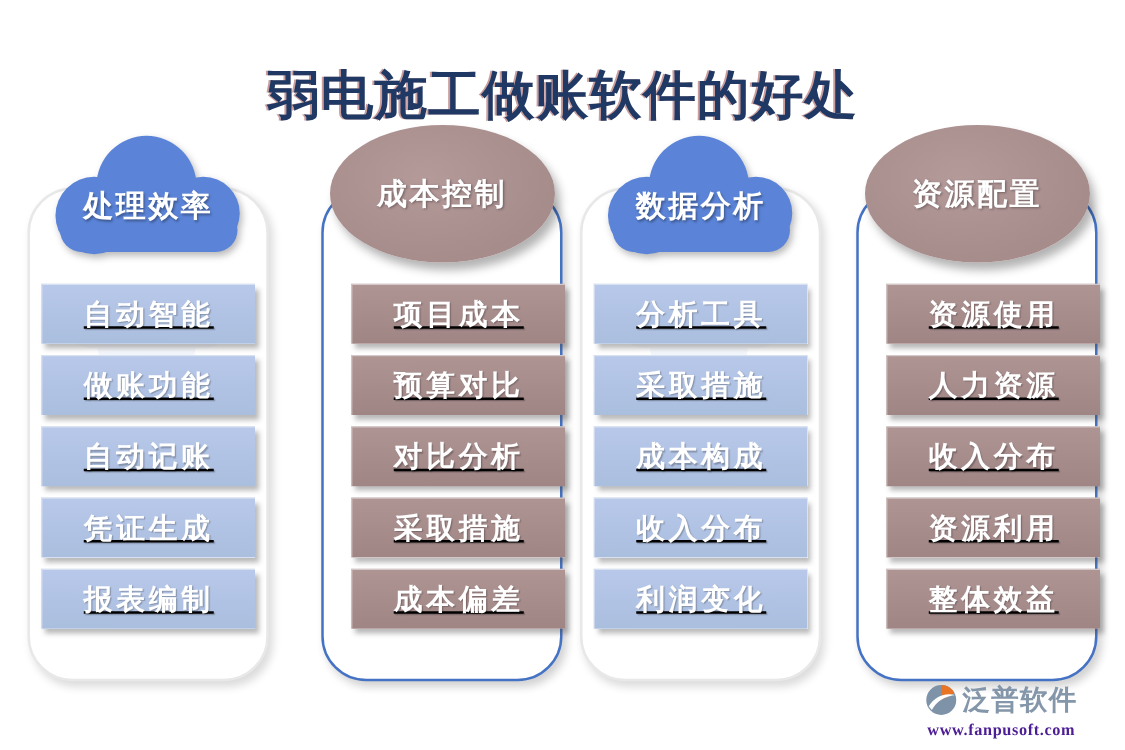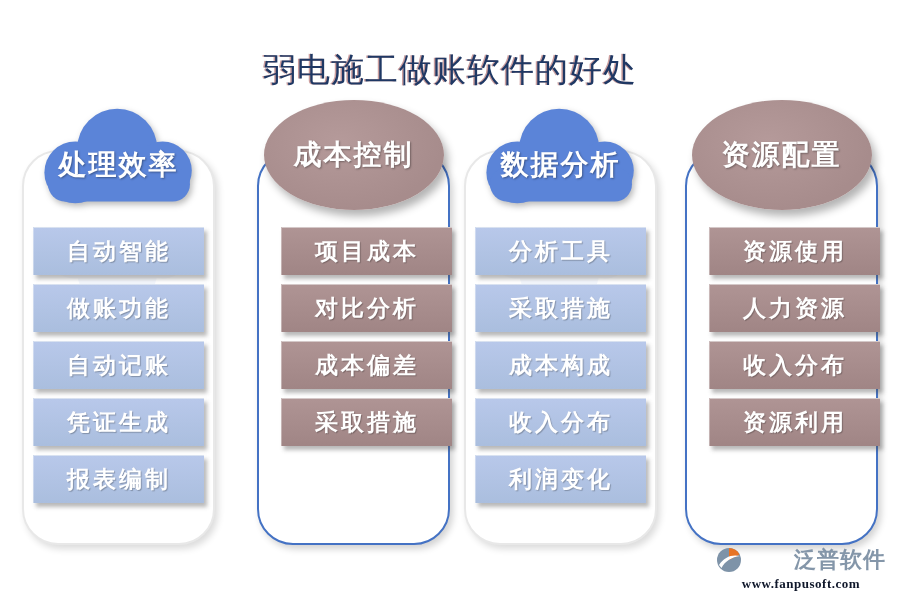--- a/index.html
+++ b/index.html
@@ -3,21 +3,21 @@
 <meta charset="utf-8">
 <style>
   html,body{margin:0;padding:0;background:#fff;}
   .canvas{
     position:relative;width:900px;height:600px;background:#fff;overflow:hidden;
     font-family:"Liberation Serif","DejaVu Serif",serif;
   }
   
   .page-title{
     position:absolute;top:48px;left:0;width:100%;
-    text-align:center;font-size:33px;font-weight:normal;color:#1F3864;
+    text-align:center;font-size:42px;font-weight:bold;color:#1F3864;
     text-shadow:-1.5px 0 0 rgba(140,40,40,.45);
     letter-spacing:1px;
   }
   
   .column{position:absolute;top:150px;width:193px;height:395px;}
   .panel{
     position:absolute;left:0;top:0;width:100%;height:100%;
     border-radius:36px;background:#fff;box-sizing:border-box;
   }
   .panel-gray{border:2px solid #e8e8e8;box-shadow:3px 4px 7px rgba(0,0,0,.14);}
@@ -34,49 +34,49 @@
   }
   .cloud-reflection svg{width:100%;height:100%;}
   .ellipse-header{
     top:-50px;width:180px;height:110px;border-radius:50%;
     background:radial-gradient(ellipse at 42% 38%, #b59a9a 0%, #A78C8C 70%);
     box-shadow:4px 6px 8px rgba(0,0,0,.30);
   }
   .header-label{
     position:absolute;left:0;top:0;width:100%;height:100%;
     display:flex;align-items:center;justify-content:center;
-    color:#fff;font-size:28px;font-weight:bold;letter-spacing:2px;
+    color:#fff;font-size:24px;font-weight:bold;letter-spacing:2px;
     text-shadow:1px 1px 2px rgba(0,0,0,.35);
   }
   .cloud-header .header-label{padding-top:18px;box-sizing:border-box;}
   
-  .items{position:absolute;left:0;top:77px;width:100%;z-index:2;}
+  .items{position:absolute;left:0;top:77px;width:100%;z-index:2;text-decoration:underline;}
   .item{
     width:170px;height:47px;margin:0 auto 9px auto;
     display:flex;align-items:center;justify-content:center;
     color:#fff;font-size:23px;font-weight:bold;letter-spacing:3px;
     box-shadow:3px 4px 4px rgba(70,70,70,.38);
     border-top:1px solid rgba(255,255,255,.55);
     border-left:1px solid rgba(255,255,255,.35);
     text-shadow:1px 1px 1px rgba(0,0,0,.25);
   }
   .item-blue{background:linear-gradient(#b8c8ea,#aabede);}
   .item-mauve{background:linear-gradient(#af9494,#a08585);margin-left:24px;}
   
   .c1{left:22px}.c2{left:257px}.c3{left:464px}.c4{left:685px}
   
   .footer{position:absolute;right:14px;bottom:8px;width:170px;text-align:center;}
-  .brand-row{display:flex;align-items:center;justify-content:space-between;gap:4px;}
+  .brand-row{display:flex;align-items:center;justify-content:center;gap:4px;}
   .logo-icon{width:26px;height:26px;flex:0 0 auto;}
   .brand-name{
     font-size:22px;font-weight:bold;color:#8496A9;letter-spacing:1px;
     font-family:"Liberation Sans","DejaVu Sans",sans-serif;
   }
   .website{
-    font-size:13px;font-weight:bold;color:#0f172a;margin-top:1px;
+    font-size:13px;font-weight:bold;color:#4c1d95;margin-top:1px;
     font-family:"Liberation Serif","DejaVu Serif",serif;letter-spacing:.5px;
   }
 </style>
 </head>
 <body>
 
 <div class="canvas">
 
   <div class="page-title">弱电施工做账软件的好处</div>
 
@@ -112,23 +112,24 @@
     </div>
   </div>
 
   <div class="column c2">
     <div class="panel panel-blue"></div>
     <div class="header ellipse-header">
       <div class="header-label">成本控制</div>
     </div>
     <div class="items">
       <div class="item item-mauve">项目成本</div>
+      <div class="item item-mauve">预算对比</div>
       <div class="item item-mauve">对比分析</div>
+      <div class="item item-mauve">采取措施</div>
       <div class="item item-mauve">成本偏差</div>
-      <div class="item item-mauve">采取措施</div>
     </div>
   </div>
 
   <div class="column c3">
     <div class="cloud-reflection">
       <svg viewBox="0 0 200 120">
           <g fill="#5B84D8">
             <circle cx="52" cy="78" r="34"></circle>
             <circle cx="98" cy="52" r="44"></circle>
             <circle cx="148" cy="76" r="32"></circle>
@@ -160,20 +161,21 @@
   <div class="column c4">
     <div class="panel panel-blue"></div>
     <div class="header ellipse-header">
       <div class="header-label">资源配置</div>
     </div>
     <div class="items">
       <div class="item item-mauve">资源使用</div>
       <div class="item item-mauve">人力资源</div>
       <div class="item item-mauve">收入分布</div>
       <div class="item item-mauve">资源利用</div>
+      <div class="item item-mauve">整体效益</div>
     </div>
   </div>
 
   <div class="footer">
     <div class="brand-row">
       <svg class="logo-icon" viewBox="0 0 26 26">
         <circle cx="13" cy="13" r="12" fill="#7E93A8"></circle>
         <path d="M13 1 a12 12 0 0 1 10.5 6.4 L13 13 Z" fill="#E87424"></path>
         <path d="M3 18 C8 10 16 7 24 9 C16 10 9 14 5.5 21 Z" fill="#ffffff"></path>
       </svg>

